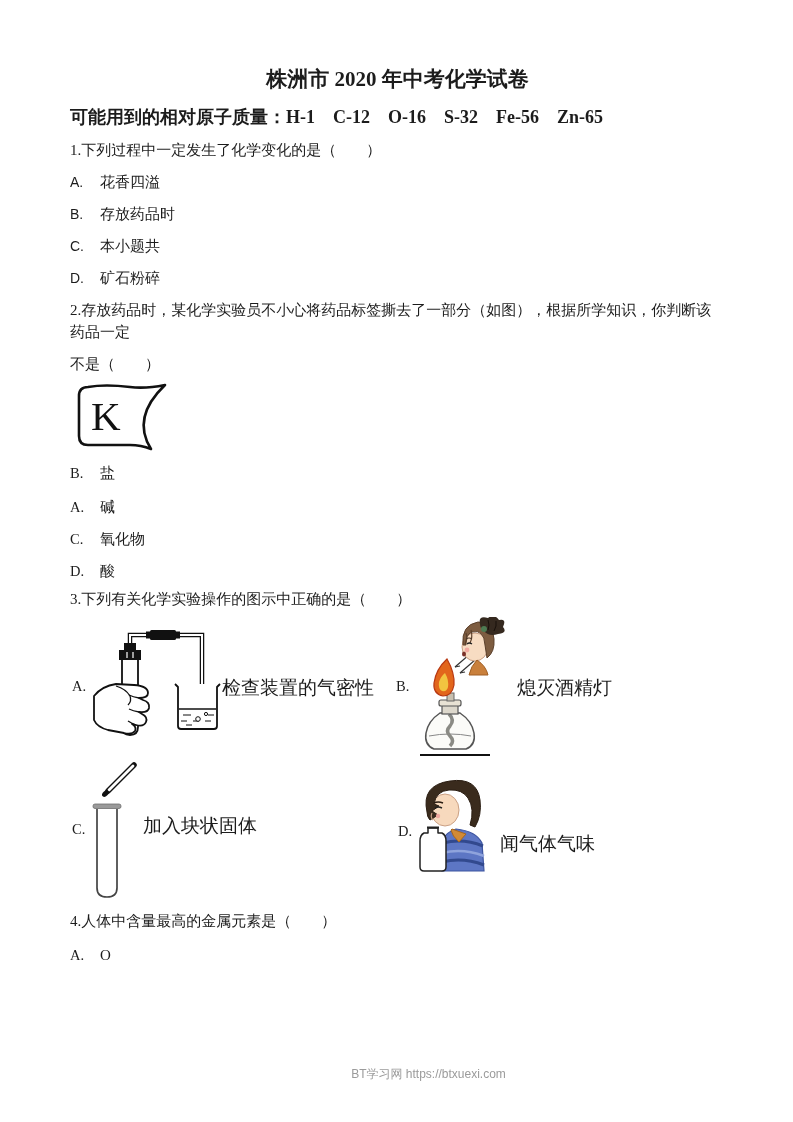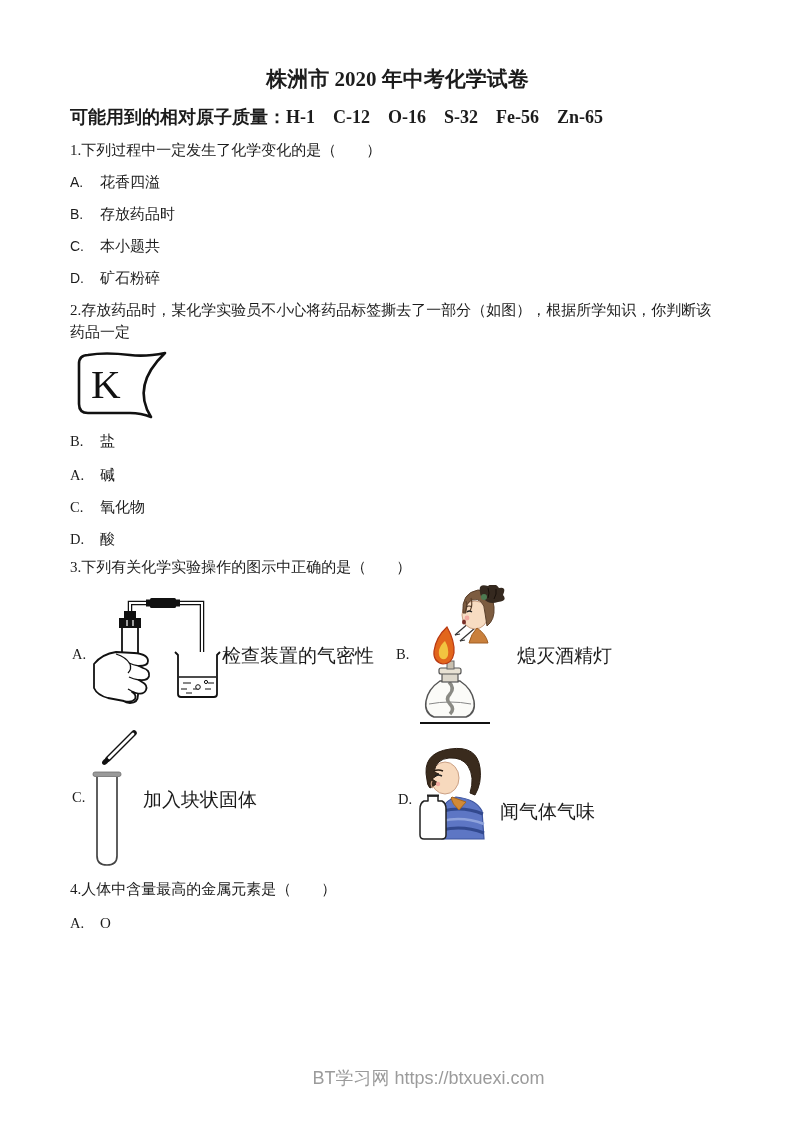--- a/index.html
+++ b/index.html
@@ -19,40 +19,41 @@
   .serif-label { font-family:"Liberation Serif","DejaVu Serif",serif; font-size:14.5px; }
   .fig-row { position:relative; width:100%; }
   .row-ab { height:142px; margin-top:7px; }
   .row-cd { height:145px; margin-top:0; }
   .abs { position:absolute; }
   .caption { font-size:19px; line-height:22px; white-space:pre-wrap; }
   .footer {
     position:absolute; top:1066px; left:0; width:793px;
     box-sizing:border-box; padding-left:64px;
     text-align:center; font-family:"Liberation Sans","DejaVu Sans",sans-serif;
-    font-size:18px; color:#9b9b9b;
+    font-size:12px; color:#9b9b9b;
   }
   svg { display:block; }
 </style>
 </head>
 <body>
 
 <div class="page">
   <div class="content">
 
     <div class="title">株洲市 2020 年中考化学试卷</div>
     <div class="line bold15 mt12">可能用到的相对原子质量：H-1    C-12    O-16    S-32    Fe-56    Zn-65</div>
 
     <div class="line mt11">1.下列过程中一定发生了化学变化的是（　　）</div>
     <div class="line mt10"><span class="opt-label">A.</span><span>花香四溢</span></div>
     <div class="line mt10"><span class="opt-label">B.</span><span>存放药品时</span></div>
     <div class="line mt10"><span class="opt-label">C.</span><span>本小题共</span></div>
     <div class="line mt10"><span class="opt-label">D.</span><span>矿石粉碎</span></div>
 
     <div class="line mt10">2.存放药品时，某化学实验员不小心将药品标签撕去了一部分（如图），根据所学知识，你判断该药品一定</div>
+    <div class="line mt10">不是（　　）</div>
 
     <svg class="mt7" width="95" height="70" viewBox="0 0 95 70" style="margin-left:5px">
       <path d="M13,5 Q4,5 4,14 L4,54 Q4,63 13,63 L55,63 Q66,63 76,67 C64,48 66,26 90,3 Q70,7 55,5 Q30,2 13,5 Z" fill="#ffffff" stroke="#111111" stroke-width="2.6" stroke-linejoin="round"></path>
       <text x="16" y="48" font-family="Liberation Serif, DejaVu Serif, serif" font-size="41" fill="#111111">K</text>
     </svg>
 
     <div class="line mt10"><span class="opt-label serif-label">B.</span><span>盐</span></div>
     <div class="line mt12"><span class="opt-label serif-label">A.</span><span>碱</span></div>
     <div class="line mt10"><span class="opt-label serif-label">C.</span><span>氧化物</span></div>
     <div class="line mt10"><span class="opt-label serif-label">D.</span><span>酸</span></div>
@@ -137,21 +138,21 @@
       <span class="abs serif-label" style="left:2px; top:62px">C.</span>
 
       <svg class="abs" style="left:18px; top:2px" width="60" height="140" viewBox="0 0 60 140">
         <path d="M46,4 L20,30" stroke="#111" stroke-width="5.5" stroke-linecap="round"></path>
         <path d="M45,5 L21,29" stroke="#fff" stroke-width="2.8" stroke-linecap="round"></path>
         <ellipse cx="17.5" cy="32.5" rx="4" ry="2.6" transform="rotate(-45 17.5 32.5)" fill="#111"></ellipse>
         <rect x="5" y="43" width="28" height="4.5" rx="2" fill="#9a9a9a" stroke="#6e6e6e" stroke-width="0.8"></rect>
         <path d="M9,48 L9,127 Q9,136 19,136 Q29,136 29,127 L29,48" fill="#ffffff" stroke="#444" stroke-width="1.7"></path>
       </svg>
 
-      <span class="abs caption" style="left:73px; top:62px">加入块状固体</span>
+      <span class="abs caption" style="left:73px; top:56px">加入块状固体</span>
 
       <span class="abs serif-label" style="left:328px; top:64px">D.</span>
 
       <svg class="abs" style="left:348px; top:18px" width="85" height="105" viewBox="0 0 85 105">
         <path d="M38,52 Q58,54 64,66 L66,94 L24,94 L24,64 Q28,55 38,52 Z" fill="#5d76c4" stroke="#3d55a0" stroke-width="1.2"></path>
         <g fill="none">
           <path d="M25,66 Q45,61 65,69" stroke="#32498e" stroke-width="3"></path>
           <path d="M24,76 Q45,71 66,79" stroke="#8fa3dc" stroke-width="2.5"></path>
           <path d="M24,85 Q45,80 66,88" stroke="#32498e" stroke-width="3"></path>
         </g>

